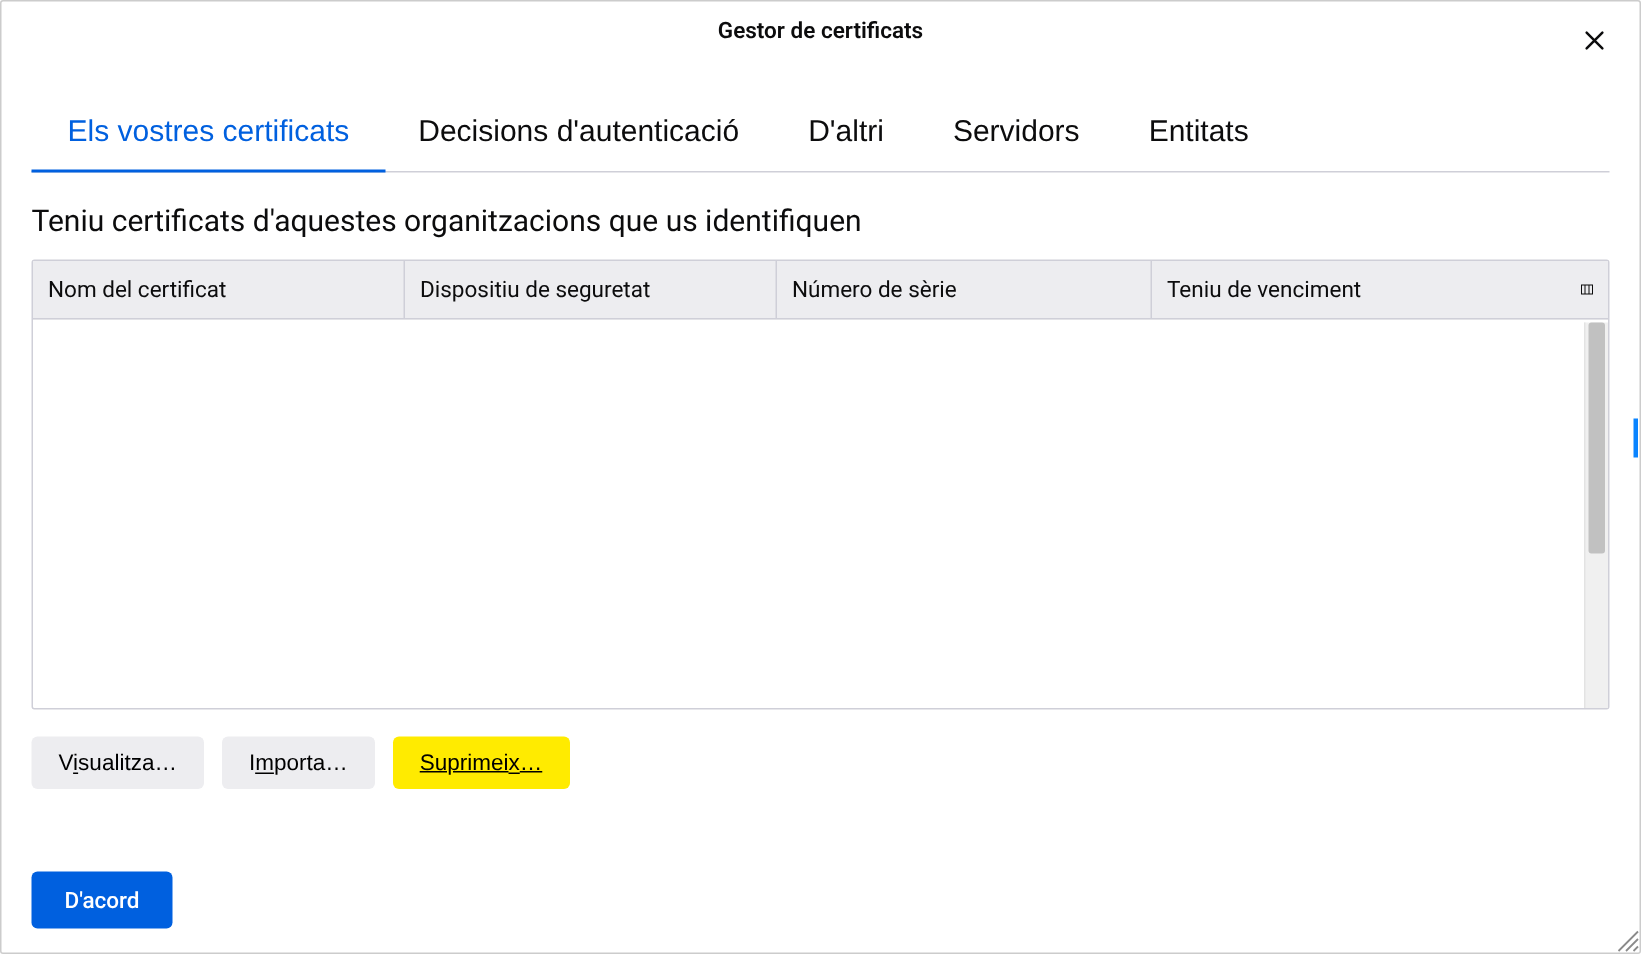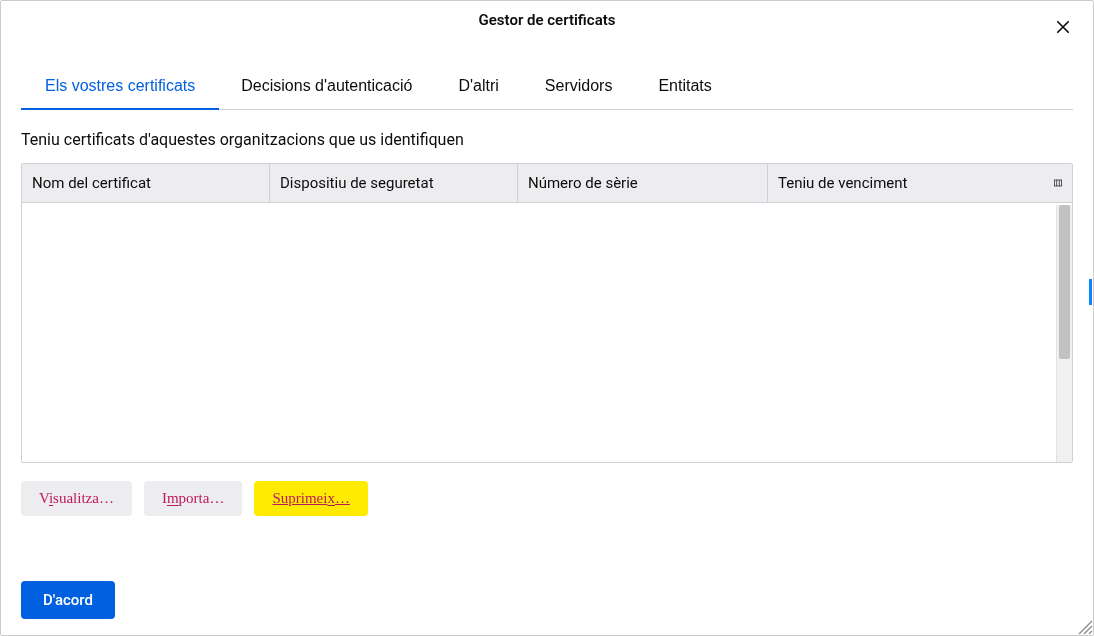--- a/index.html
+++ b/index.html
@@ -65,41 +65,41 @@
     }
     .tabs {
       display: flex;
       border-bottom: 1px solid #cfcfd8;
       margin-top: 30px;
       gap: 46px;
       padding-left: 24px;
     }
     .tab {
       padding: 10px 0 14px 0;
-      font-size: 16px;
+      font-size: 20px;
       color: #0c0c0d;
       cursor: pointer;
       border: none;
       background: transparent;
       position: relative;
     }
     .tab.active {
       color: #0060df;
     }
     .tab.active::after {
       content: "";
       position: absolute;
       left: -24px;
       right: -24px;
       bottom: -1px;
       height: 2px;
       background: #0060df;
     }
     .description {
-      font-size: 16px;
+      font-size: 20px;
       color: #0c0c0d;
       margin: 20px 0 14px 0;
     }
     .table-container {
       border: 1px solid #cfcfd8;
       border-radius: 2px;
       height: 300px;
       display: flex;
       flex-direction: column;
       background: #fff;
@@ -164,23 +164,23 @@
       gap: 12px;
       margin-top: 18px;
       flex-wrap: wrap;
     }
     .btn {
       padding: 9px 18px;
       font-size: 15px;
       background: #ededf0;
       border: none;
       border-radius: 4px;
-      color: #be185d;
-      cursor: pointer;
-      font-family: Liberation Serif, serif;
+      color: #000000;
+      cursor: pointer;
+      font-family: Liberation Sans, sans-serif;
     }
     .btn .underline {
       text-decoration: underline;
       text-underline-offset: 2px;
     }
     .btn.highlighted {
       background: #ffeb00;
     }
     .btn.highlighted span {
       text-decoration: underline;

